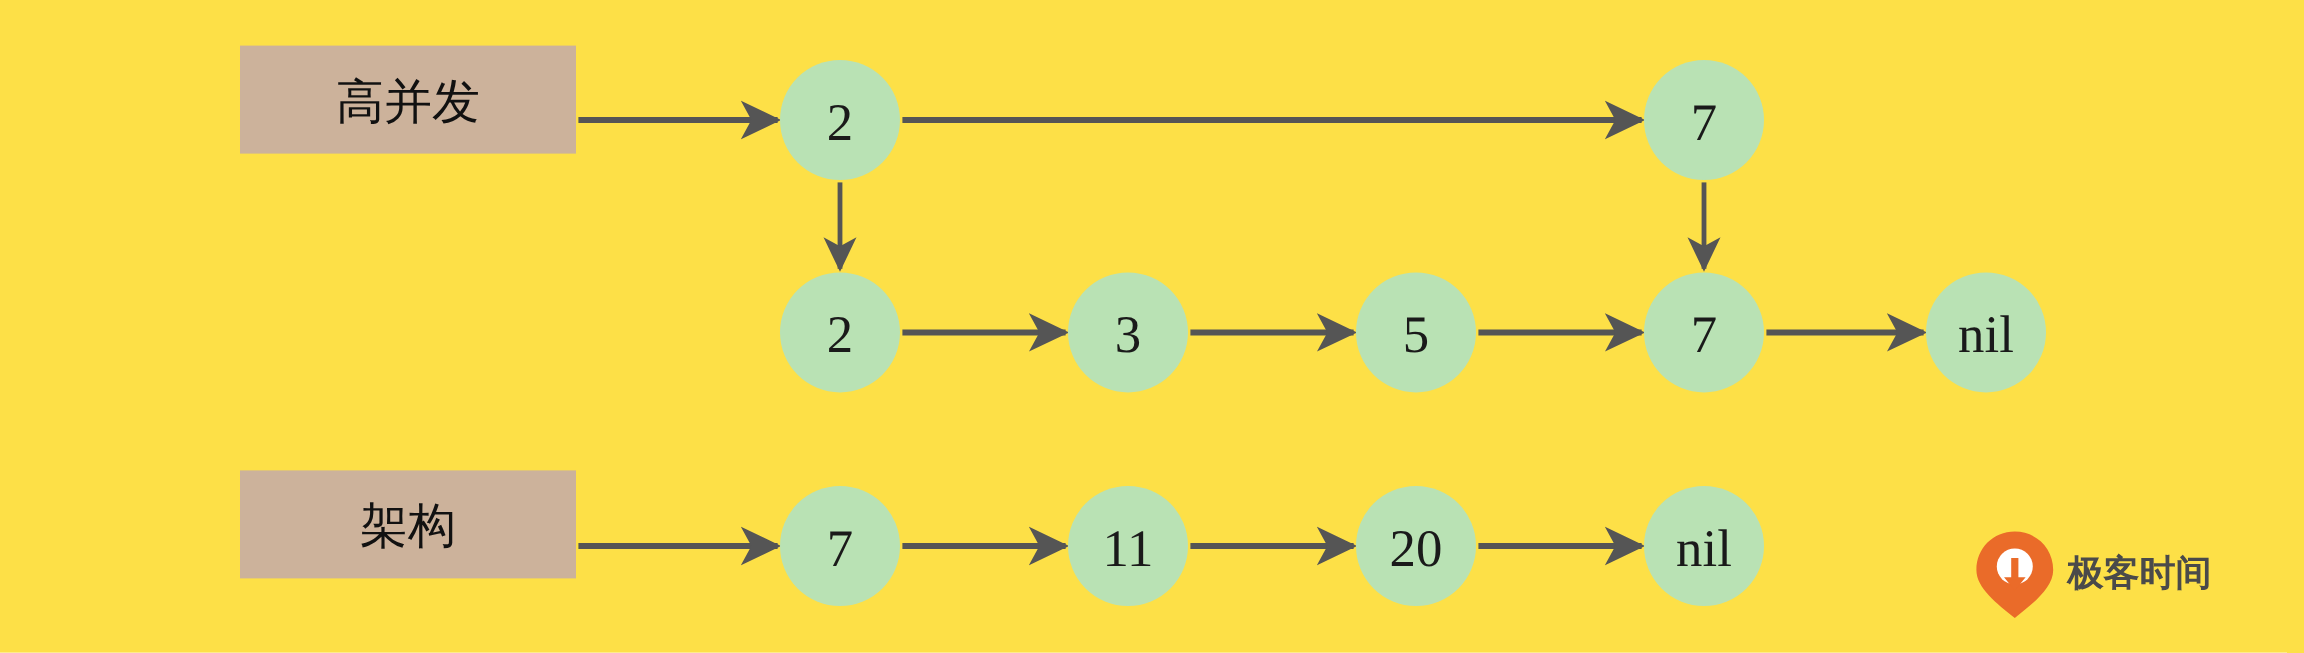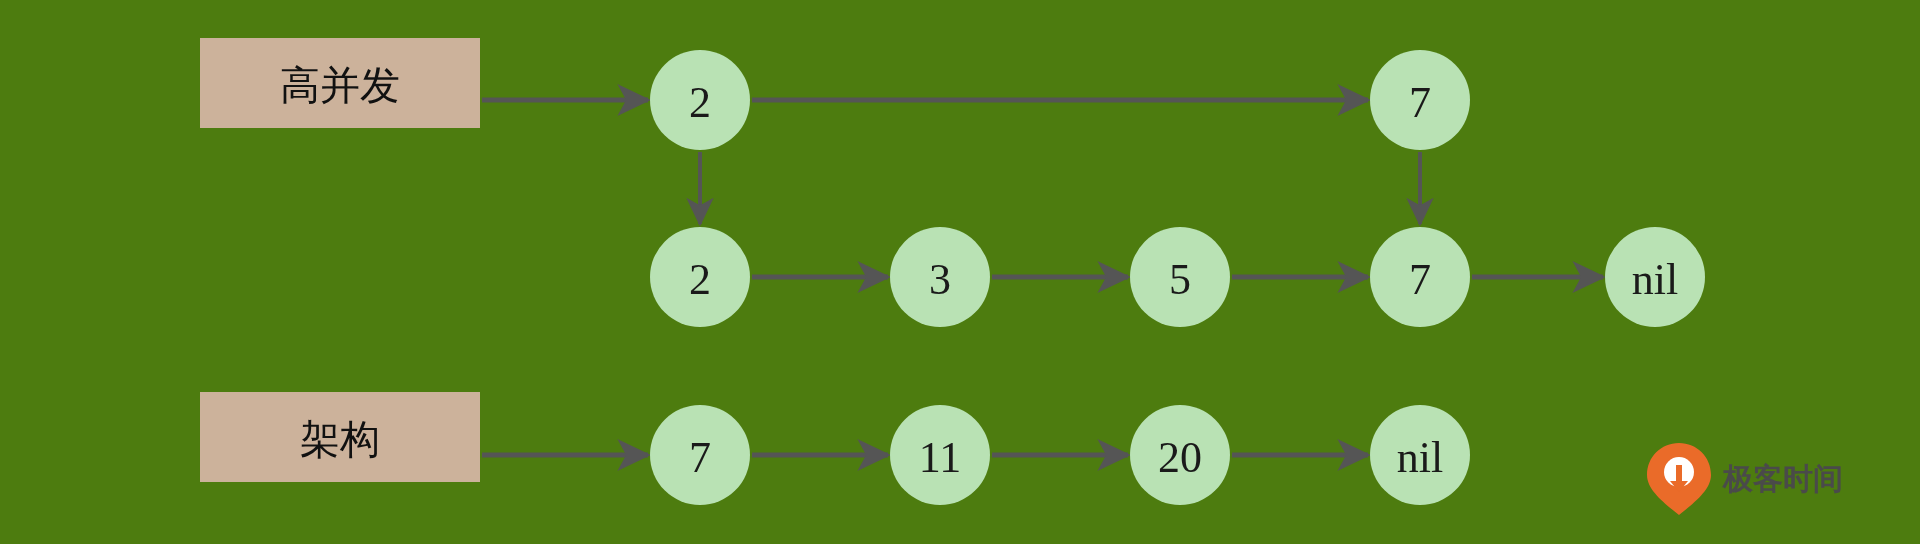--- a/index.html
+++ b/index.html
@@ -7,21 +7,21 @@
     padding: 0;
     background: #ffffff;
   }
   body {
     font-family: "Liberation Sans", sans-serif;
   }
   #canvas {
     position: relative;
     width: 1920px;
     height: 544px;
-    background: #4d7c0f;
+    background: #fde047;
     overflow: hidden;
   }
   svg.layer {
     position: absolute;
     left: 0;
     top: 0;
     width: 1920px;
     height: 544px;
   }
   .node-circle {

